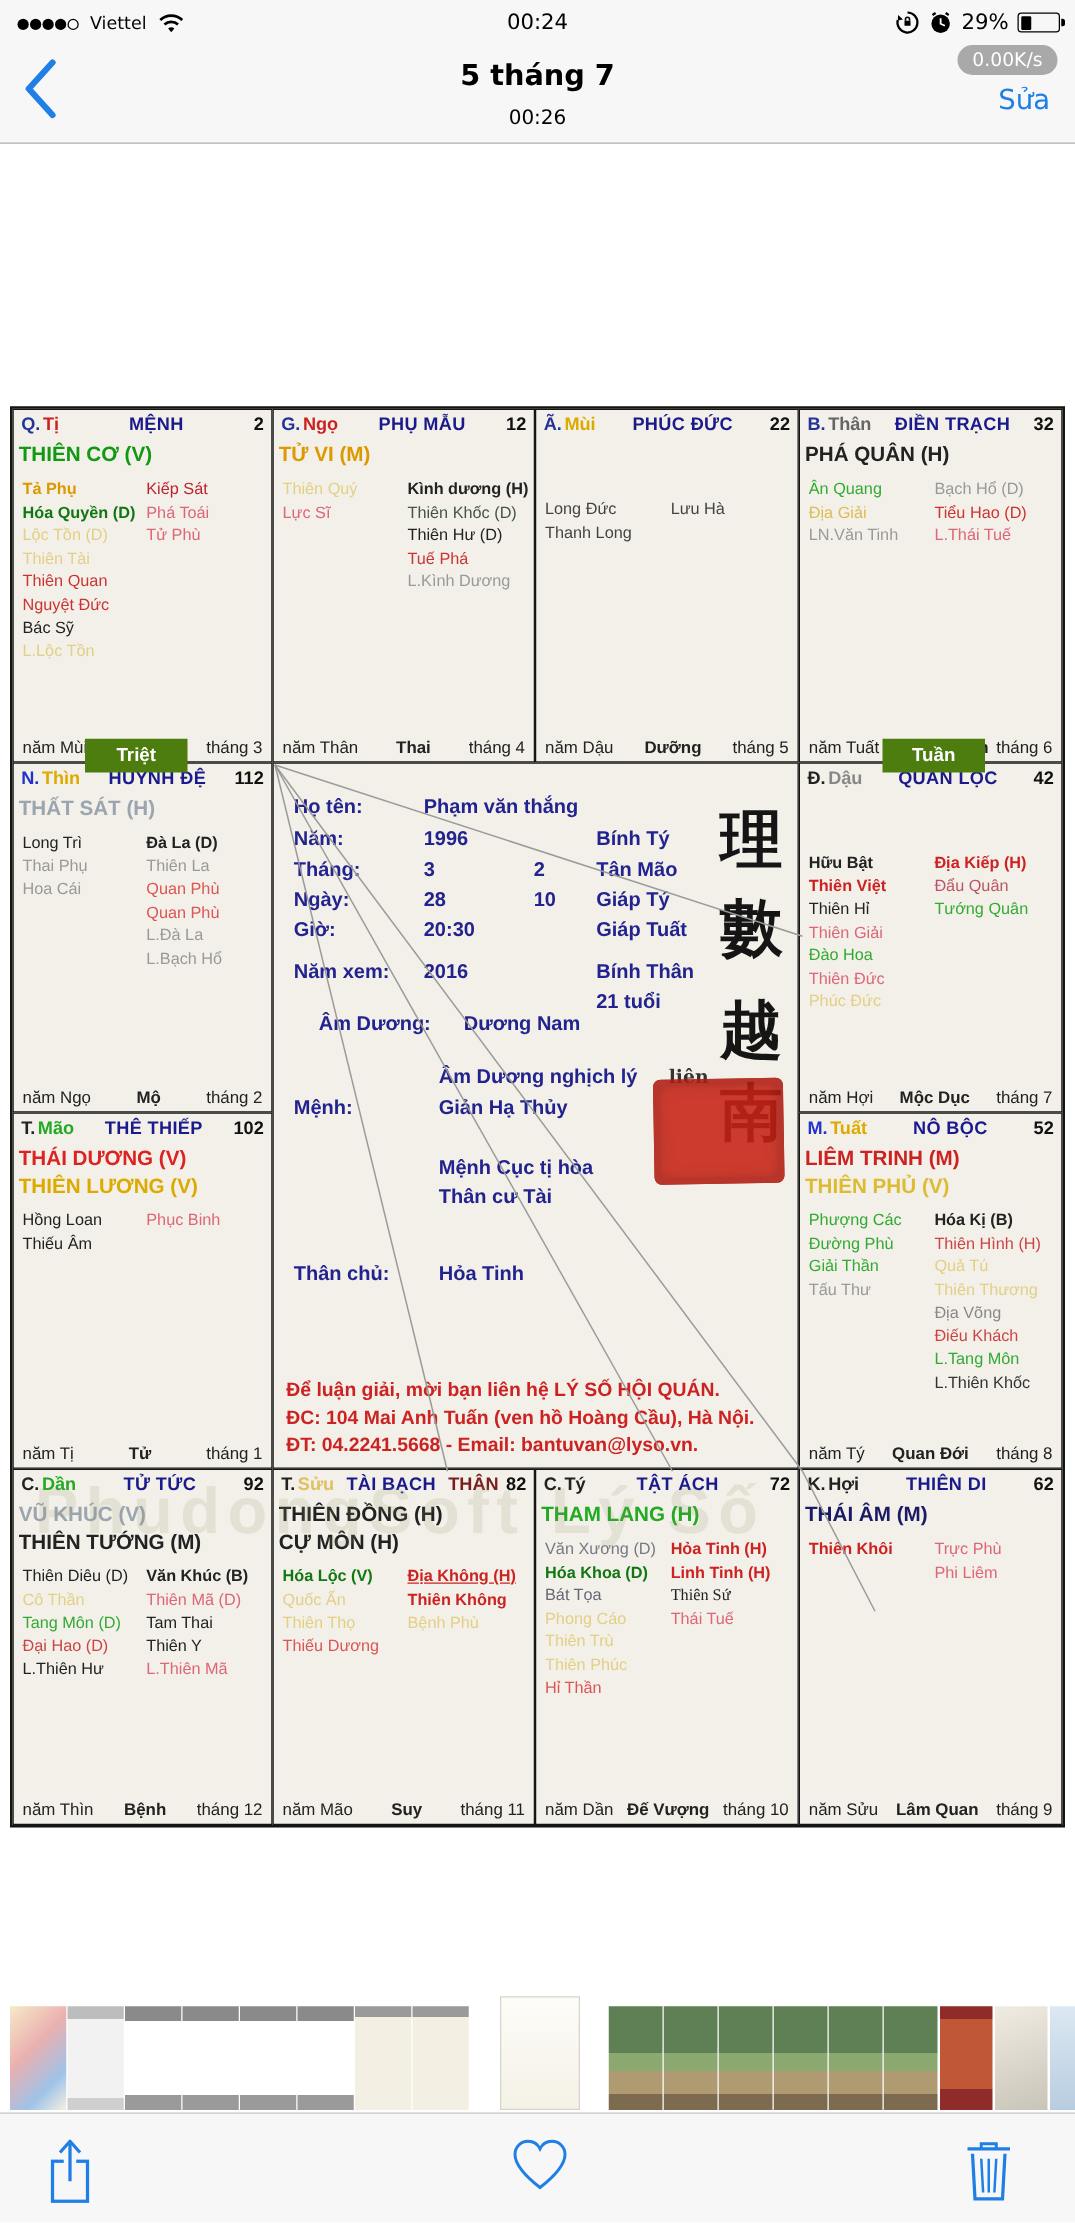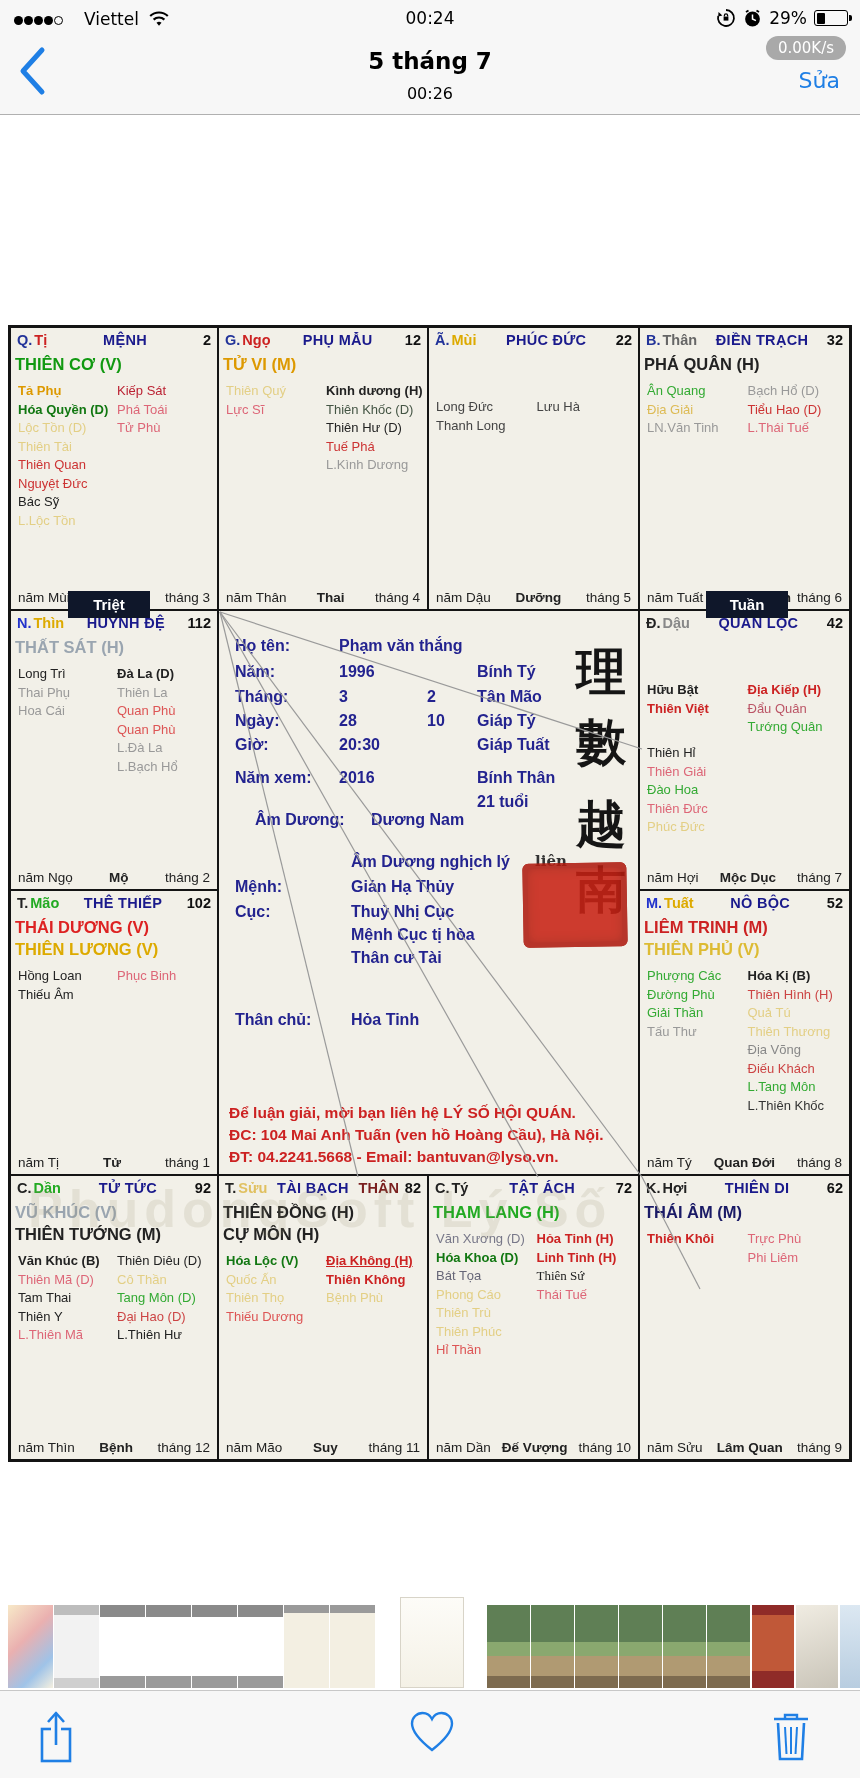--- a/index.html
+++ b/index.html
@@ -5,21 +5,21 @@
   * { margin:0; padding:0; box-sizing:border-box; }
   html,body { width:860px; height:1778px; background:#fff; font-family:"DejaVu Sans", sans-serif; overflow:hidden; }
   #screen { position:absolute; inset:0; width:860px; height:1778px; background:#fff; }
 
   
   #chrome-top { position:absolute; left:0; top:0; width:860px; height:115px; background:#f7f7f7; border-bottom:1px solid #b0b0b0; z-index:30; }
   #status-bar { position:absolute; left:0; top:0; width:860px; height:40px; font-size:17px; color:#000; }
   .sb-left { position:absolute; left:14px; top:9px; display:flex; align-items:center; gap:5px; }
   .sig-dot { width:9px; height:9px; border-radius:50%; background:#000; display:inline-block; margin-right:1px; }
   .sig-dot.empty { background:transparent; border:1.5px solid #000; }
-  .carrier { font-size:17px; margin:0 4px 0 15px; }
+  .carrier { font-size:14px; margin:0 4px 0 3px; }
   .sb-center { position:absolute; left:0; right:0; top:8px; text-align:center; font-size:17px; font-weight:500; }
   .sb-right { position:absolute; right:12px; top:8px; display:flex; align-items:center; gap:7px; }
   .batt { position:relative; width:34px; height:16px; border:1.5px solid #000; border-radius:3px; }
   .batt:after { content:""; position:absolute; right:-5px; top:4px; width:3px; height:6px; background:#000; border-radius:0 2px 2px 0; }
   .batt-fill { position:absolute; left:1.5px; top:1.5px; bottom:1.5px; background:#000; border-radius:1px; }
   #nav-bar { position:absolute; left:0; top:40px; width:860px; height:75px; }
   .nav-title { position:absolute; left:0; right:0; top:8px; text-align:center; font-size:23px; font-weight:bold; color:#000; }
   .nav-sub { position:absolute; left:0; right:0; top:44px; text-align:center; font-size:16px; color:#000; }
   .back-btn { position:absolute; left:18px; top:6px; width:40px; height:56px; cursor:pointer; }
   .speed-pill { position:absolute; right:14px; top:-4px; background:#a9a9a9; color:#fff; font-size:15px; padding:3px 12px; border-radius:14px; }
@@ -46,21 +46,21 @@
   .c-label { position:absolute; left:16px; }
   .c-v1 { position:absolute; left:120px; }
   .c-v2 { position:absolute; left:208px; }
   .c-era { position:absolute; left:258px; }
   .c-val { position:absolute; left:132px; }
   .contact { position:absolute; left:10px; bottom:6px; font-size:15.5px; font-weight:bold; color:#cc2222; line-height:22px; white-space:nowrap; }
   .calli { position:absolute; font-family:"DejaVu Serif", serif; color:#151515; font-weight:bold; }
   .calli-big { font-size:50px; left:352px; width:60px; text-align:center; }
   .calli-sub { font-size:15px; left:316px; width:18px; text-align:center; line-height:24px; color:#333; }
   .seal { position:absolute; left:304px; top:252px; width:104px; height:84px; background:#c82315; border-radius:6px; opacity:.88; transform:rotate(-1deg); box-shadow:inset 0 0 0 5px #b01c10, inset 0 0 14px #7d120a; }
-  .badge { position:absolute; background:#0f172a; color:#fff; font-weight:bold; font-size:15px; text-align:center; line-height:27px; z-index:5; font-family:"Liberation Sans", sans-serif; }
+  .badge { position:absolute; background:#4d7c0f; color:#fff; font-weight:bold; font-size:15px; text-align:center; line-height:27px; z-index:5; font-family:"Liberation Sans", sans-serif; }
   #aspect-lines { position:absolute; inset:0; width:100%; height:100%; pointer-events:none; }
   #watermark { position:absolute; left:18px; top:852px; width:830px; font-size:52px; font-weight:bold; letter-spacing:6px; color:rgba(150,140,110,.16); white-space:nowrap; pointer-events:none; }
 
   
   #filmstrip { position:absolute; left:0; top:1595px; width:860px; height:95px; background:#fff; overflow:hidden; }
   .thumb { position:absolute; top:10px; height:83px; }
   .thumb.sel { top:2px; height:91px; }
 
   
   #toolbar { position:absolute; left:0; top:1690px; width:860px; height:88px; background:#f7f7f7; border-top:1px solid #c8c8c8; }
@@ -156,24 +156,20 @@
               <span class="c-label">Âm Dương:</span>
               <span class="c-val">Dương Nam</span>
             </div>
             <div class="c-row" style="top: 242px;">
               <span class="c-val">Âm Dương nghịch lý</span>
             </div>
             <div class="c-row" style="top: 267px;">
               <span class="c-label">Mệnh:</span>
               <span class="c-val">Giản Hạ Thủy</span>
             </div>
-            <div class="c-row" style="top: 292px;">
-              <span class="c-label">Cục:</span>
-              <span class="c-val">Thuỷ Nhị Cục</span>
-            </div>
             <div class="c-row" style="top: 315px;">
               <span class="c-val">Mệnh Cục tị hòa</span>
             </div>
             <div class="c-row" style="top: 338px;">
               <span class="c-val">Thân cư Tài</span>
             </div>
             <div class="c-row" style="top: 400px;">
               <span class="c-label">Thân chủ:</span>
               <span class="c-val">Hỏa Tinh</span>
             </div>
@@ -336,21 +332,21 @@
             <div class="p-head">
               <span class="p-stem" style="color: rgb(34, 34, 34);">Đ.</span>
               <span class="p-branch" style="color: rgb(136, 136, 136);">Dậu</span>
               <span class="p-name">QUAN LỘC</span>
               <span class="p-num">42</span>
             </div>
             <div class="p-cols" style="margin-top: 50px;">
               <div class="p-col">
                 <div style="color: rgb(34, 34, 34); font-weight: bold;">Hữu Bật</div>
                 <div style="color: rgb(204, 34, 34); font-weight: bold;">Thiên Việt</div>
-                <div style="color: rgb(34, 34, 34); margin-top: 26px;">Thiên Hỉ</div>
+                <div style="color: rgb(34, 34, 34);">Thiên Hỉ</div>
                 <div style="color: rgb(221, 102, 119);">Thiên Giải</div>
                 <div style="color: rgb(51, 170, 51);">Đào Hoa</div>
                 <div style="color: rgb(221, 102, 119);">Thiên Đức</div>
                 <div style="color: rgb(227, 207, 133);">Phúc Đức</div>
               </div>
               <div class="p-col">
                 <div style="color: rgb(204, 34, 34); font-weight: bold;">Địa Kiếp (H)</div>
                 <div style="color: rgb(187, 85, 102);">Đẩu Quân</div>
                 <div style="color: rgb(51, 170, 51);">Tướng Quân</div>
               </div>
@@ -428,32 +424,32 @@
               <span class="p-branch" style="color: rgb(34, 170, 34);">Dần</span>
               <span class="p-name">TỬ TỨC</span>
               <span class="p-num">92</span>
             </div>
             <div class="p-main">
               <div style="color: rgb(154, 165, 176);">VŨ KHÚC (V)</div>
               <div style="color: rgb(34, 34, 34);">THIÊN TƯỚNG (M)</div>
             </div>
             <div class="p-cols">
               <div class="p-col">
+                <div style="color: rgb(34, 34, 34);">Thiên Diêu (D)</div>
+                <div style="color: rgb(227, 207, 133);">Cô Thần</div>
+                <div style="color: rgb(51, 170, 51);">Tang Môn (D)</div>
+                <div style="color: rgb(204, 68, 68);">Đại Hao (D)</div>
+                <div style="color: rgb(34, 34, 34);">L.Thiên Hư</div>
+              </div>
+              <div class="p-col">
                 <div style="color: rgb(34, 34, 34); font-weight: bold;">Văn Khúc (B)</div>
                 <div style="color: rgb(221, 102, 119);">Thiên Mã (D)</div>
                 <div style="color: rgb(34, 34, 34);">Tam Thai</div>
                 <div style="color: rgb(34, 34, 34);">Thiên Y</div>
                 <div style="color: rgb(221, 102, 119);">L.Thiên Mã</div>
-              </div>
-              <div class="p-col">
-                <div style="color: rgb(34, 34, 34);">Thiên Diêu (D)</div>
-                <div style="color: rgb(227, 207, 133);">Cô Thần</div>
-                <div style="color: rgb(51, 170, 51);">Tang Môn (D)</div>
-                <div style="color: rgb(204, 68, 68);">Đại Hao (D)</div>
-                <div style="color: rgb(34, 34, 34);">L.Thiên Hư</div>
               </div>
             </div>
             <div class="p-bot">
               <span>năm Thìn</span>
               <span class="mid">Bệnh</span>
               <span>tháng 12</span>
             </div>
           </div>
           <div class="palace" style="grid-area: 4 / 2;">
             <div class="p-head">

